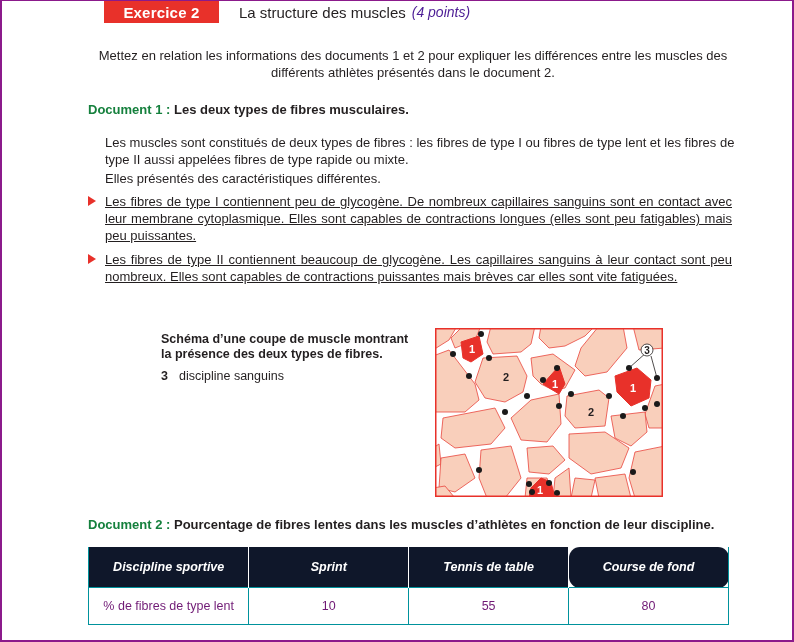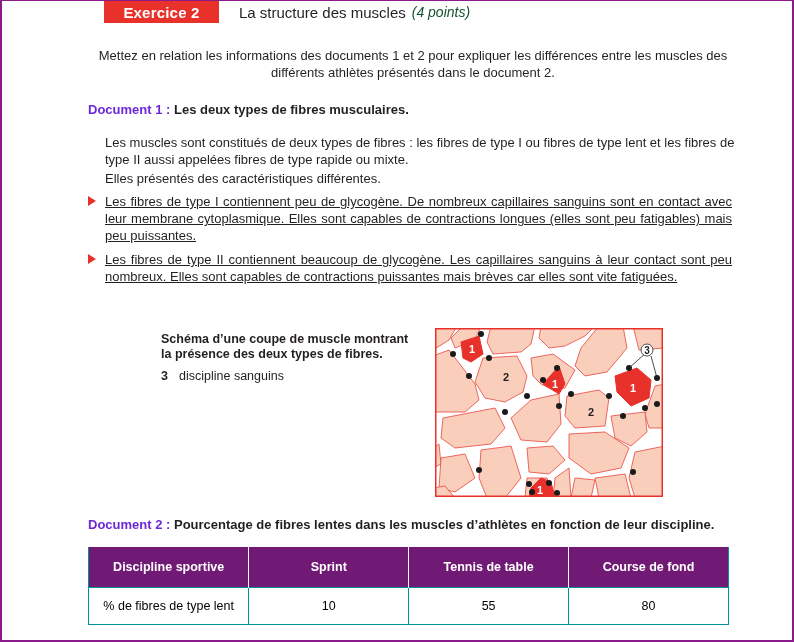--- a/index.html
+++ b/index.html
@@ -13,26 +13,26 @@
     border-top:1px solid #8b1a8b; border-left:2px solid #8b1a8b; border-right:2px solid #8b1a8b; border-bottom:2px solid #8b1a8b;
     pointer-events:none;
   }
   .header { position:absolute; left:88px; top:1px; height:22px; display:flex; align-items:center;margin-left:16px; }
   .ex-badge {
     background:#e8312a; color:#fff; font-weight:bold; font-size:15px;
     width:115px; height:22px; display:flex; align-items:center; justify-content:center;
     letter-spacing:0.2px;
   }
   .ex-title { margin-left:20px; font-weight:normal; font-size:15px; color:#231f20; }
-  .ex-points { margin-left:6px; font-style:italic; font-size:14px; color:#14532d; }
+  .ex-points { margin-left:6px; font-style:italic; font-size:14px; color:#4c1d95; }
 
   .p { position:absolute; font-size:13px; line-height:17px; color:#231f20; }
   .intro { left:88px; top:47px; width:650px;text-align:center; }
   .doc-title { position:absolute; font-size:13px; font-weight:bold; }
-  .doc-label { color:#6d28d9; }
+  .doc-label { color:#15803d; }
   .doc1-title { left:88px; top:102px; }
   .doc1-p1 { left:105px; top:134px; width:630px; }
   .doc1-p2 { left:105px; top:170px; width:630px; }
   .bullet { position:absolute; left:88px; width:644px; font-size:13px; line-height:17px; text-align:justify;text-decoration:underline; }
   .bullet .tri { position:absolute; left:0; top:3px; width:0; height:0;
     border-top:5px solid transparent; border-bottom:5px solid transparent; border-left:8px solid #e8312a; }
   .bullet .txt { display:block; margin-left:17px; }
   .b1 { top:193px; }
   .b2 { top:251px; }
 
@@ -41,27 +41,27 @@
   .legend .num { font-weight:bold; display:inline-block; width:18px; }
 
   .figure { position:absolute; left:435px; top:328px; width:228px; height:169px; }
 
   .doc2-title { left:88px; top:517px; }
   table.t {
     position:absolute; left:88px; top:547px; width:641px; border-collapse:collapse;
     font-size:12.5px;
   }
   table.t th {
-    background:#701a75; color:#fff; font-weight:bold; height:38px;
-    border-left:1px solid #fff; border-right:1px solid #fff;
+    background:#0f172a; color:#fff; font-weight:bold; height:38px;
+    border-left:1px solid #fff; border-right:1px solid #fff;font-style:italic;
   }
   table.t th:first-child { border-left:1px solid #00929c; }
-  table.t th:last-child { border-right:1px solid #00929c; }
+  table.t th:last-child { border-right:1px solid #00929c;border-radius:11px; }
   table.t td {
-    height:34px; text-align:center; border:1.5px solid #00929c; color:#000000;
+    height:34px; text-align:center; border:1.5px solid #00929c; color:#701a75;
   }
 </style>
 </head>
 <body>
 
 <div class="frame"></div>
 
 <div class="header">
   <div class="ex-badge">Exercice 2</div>
   <span class="ex-title">La structure des muscles</span>

